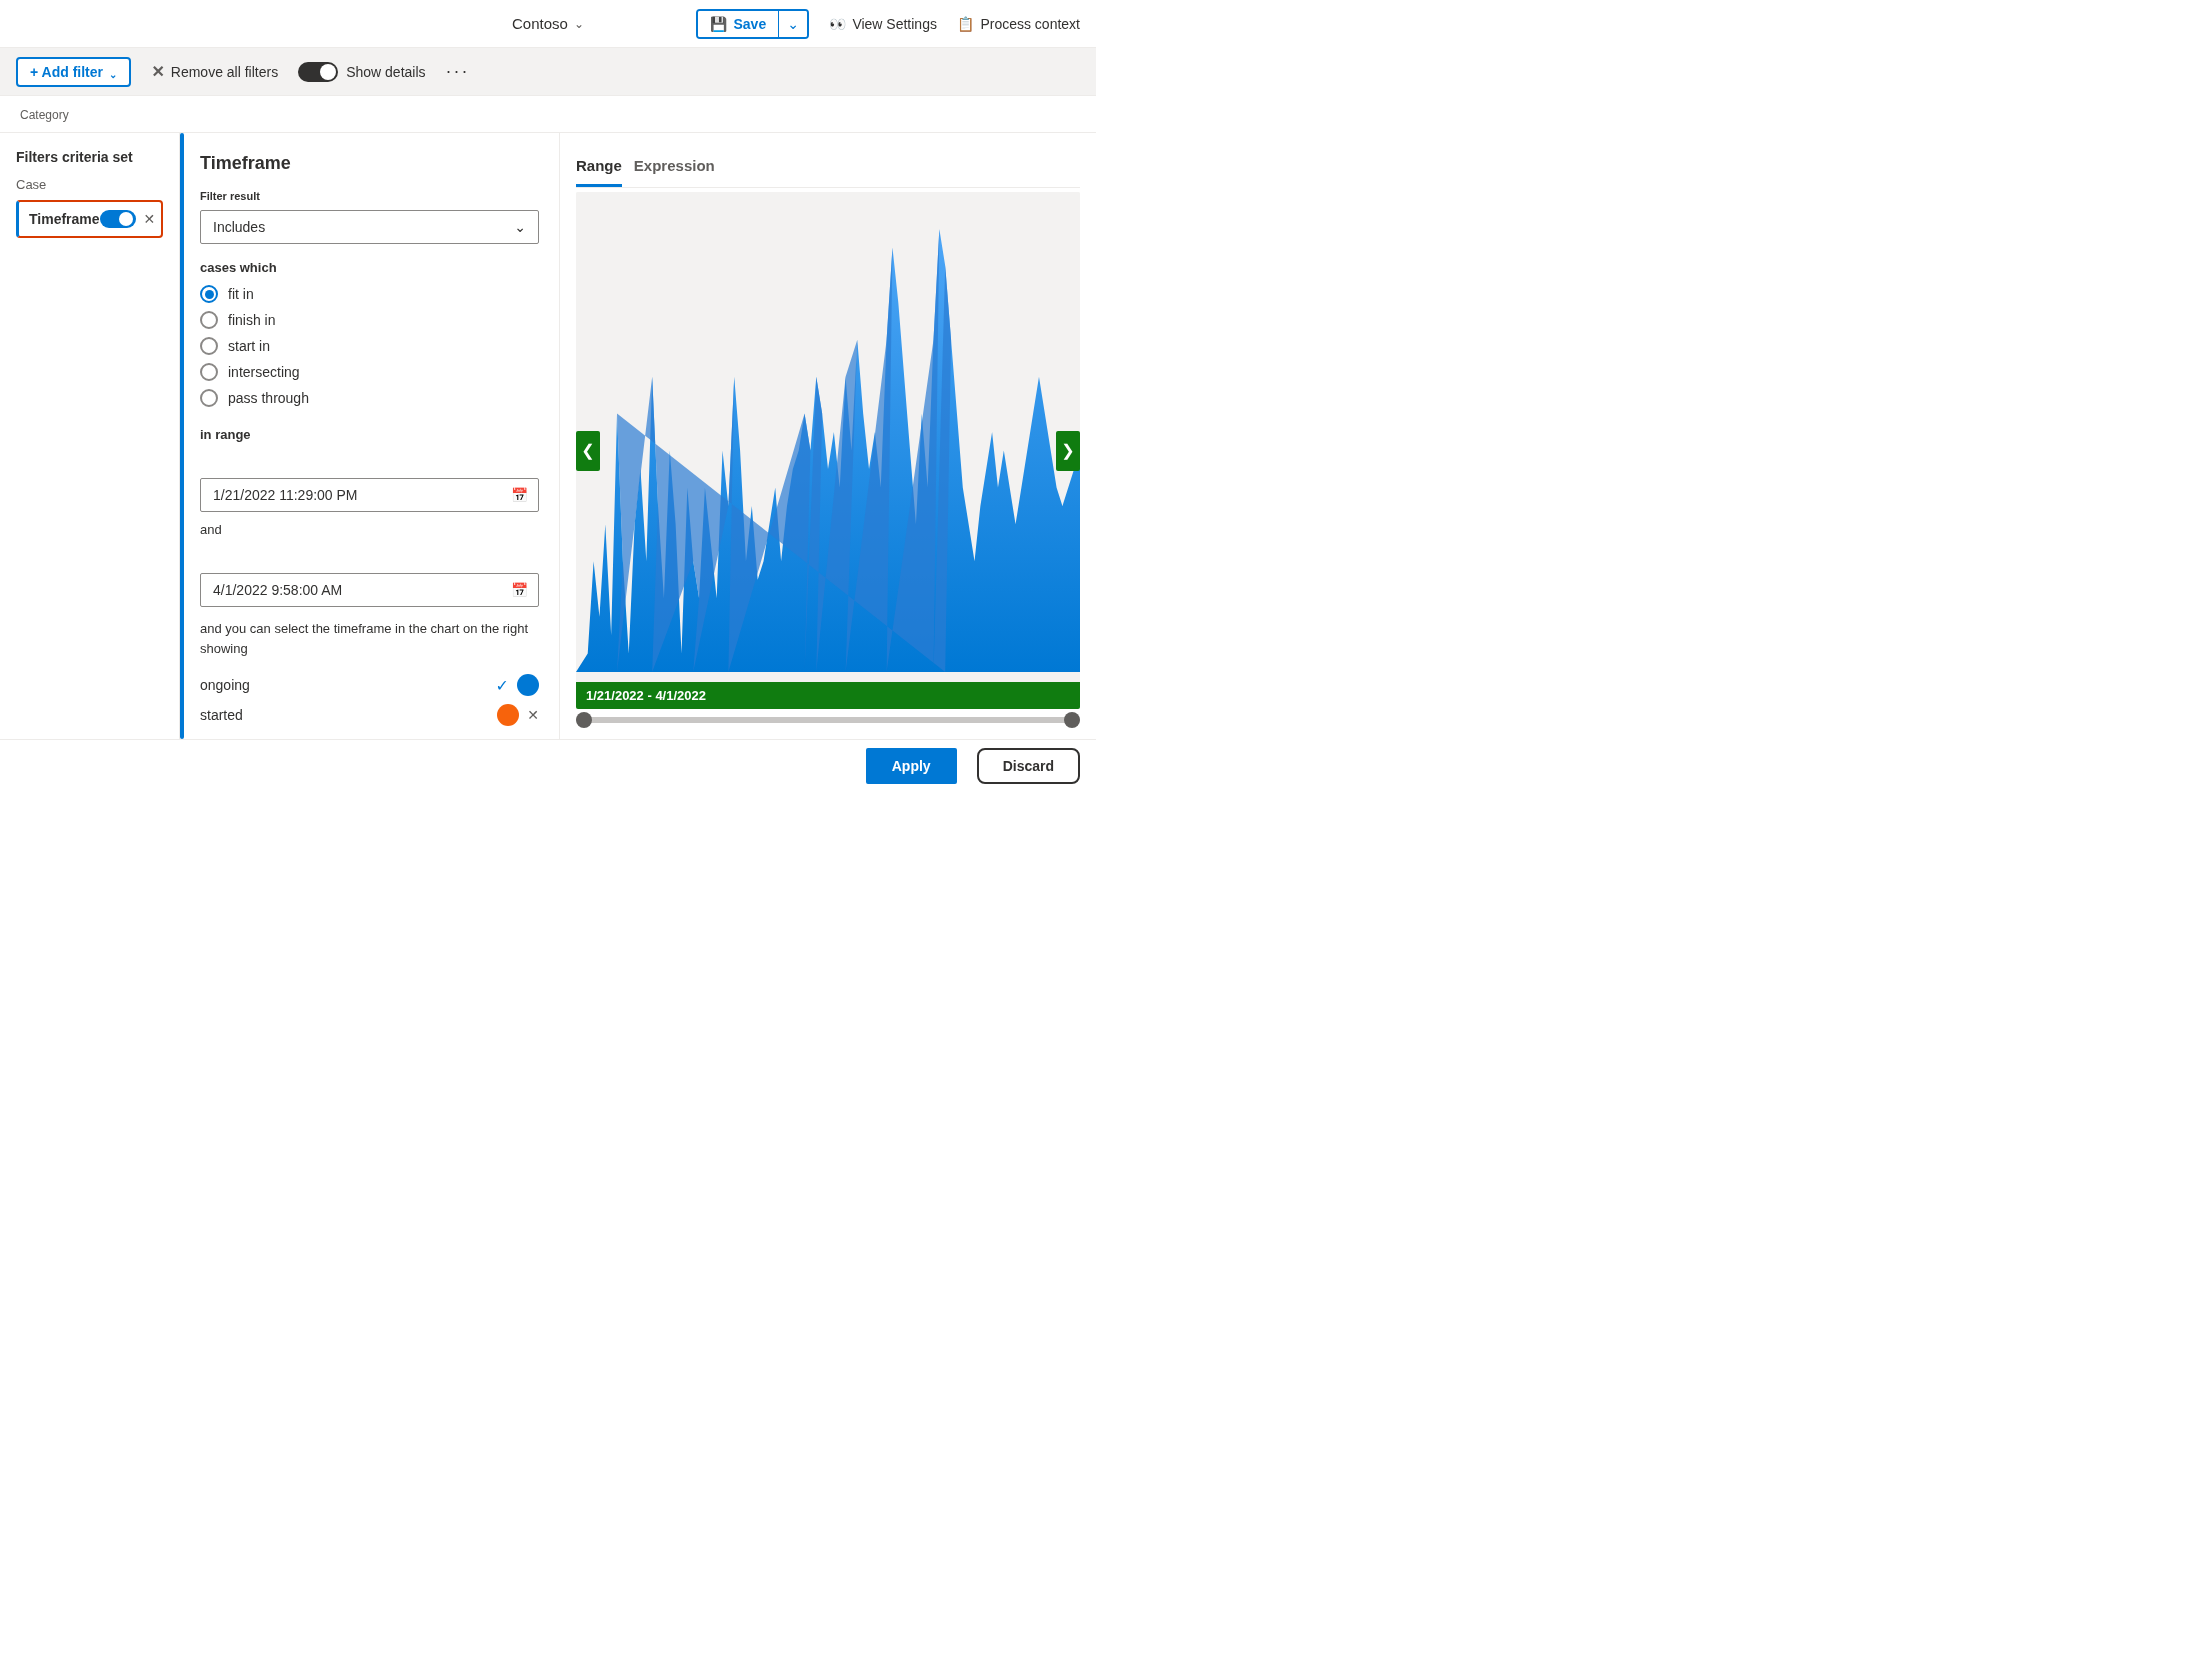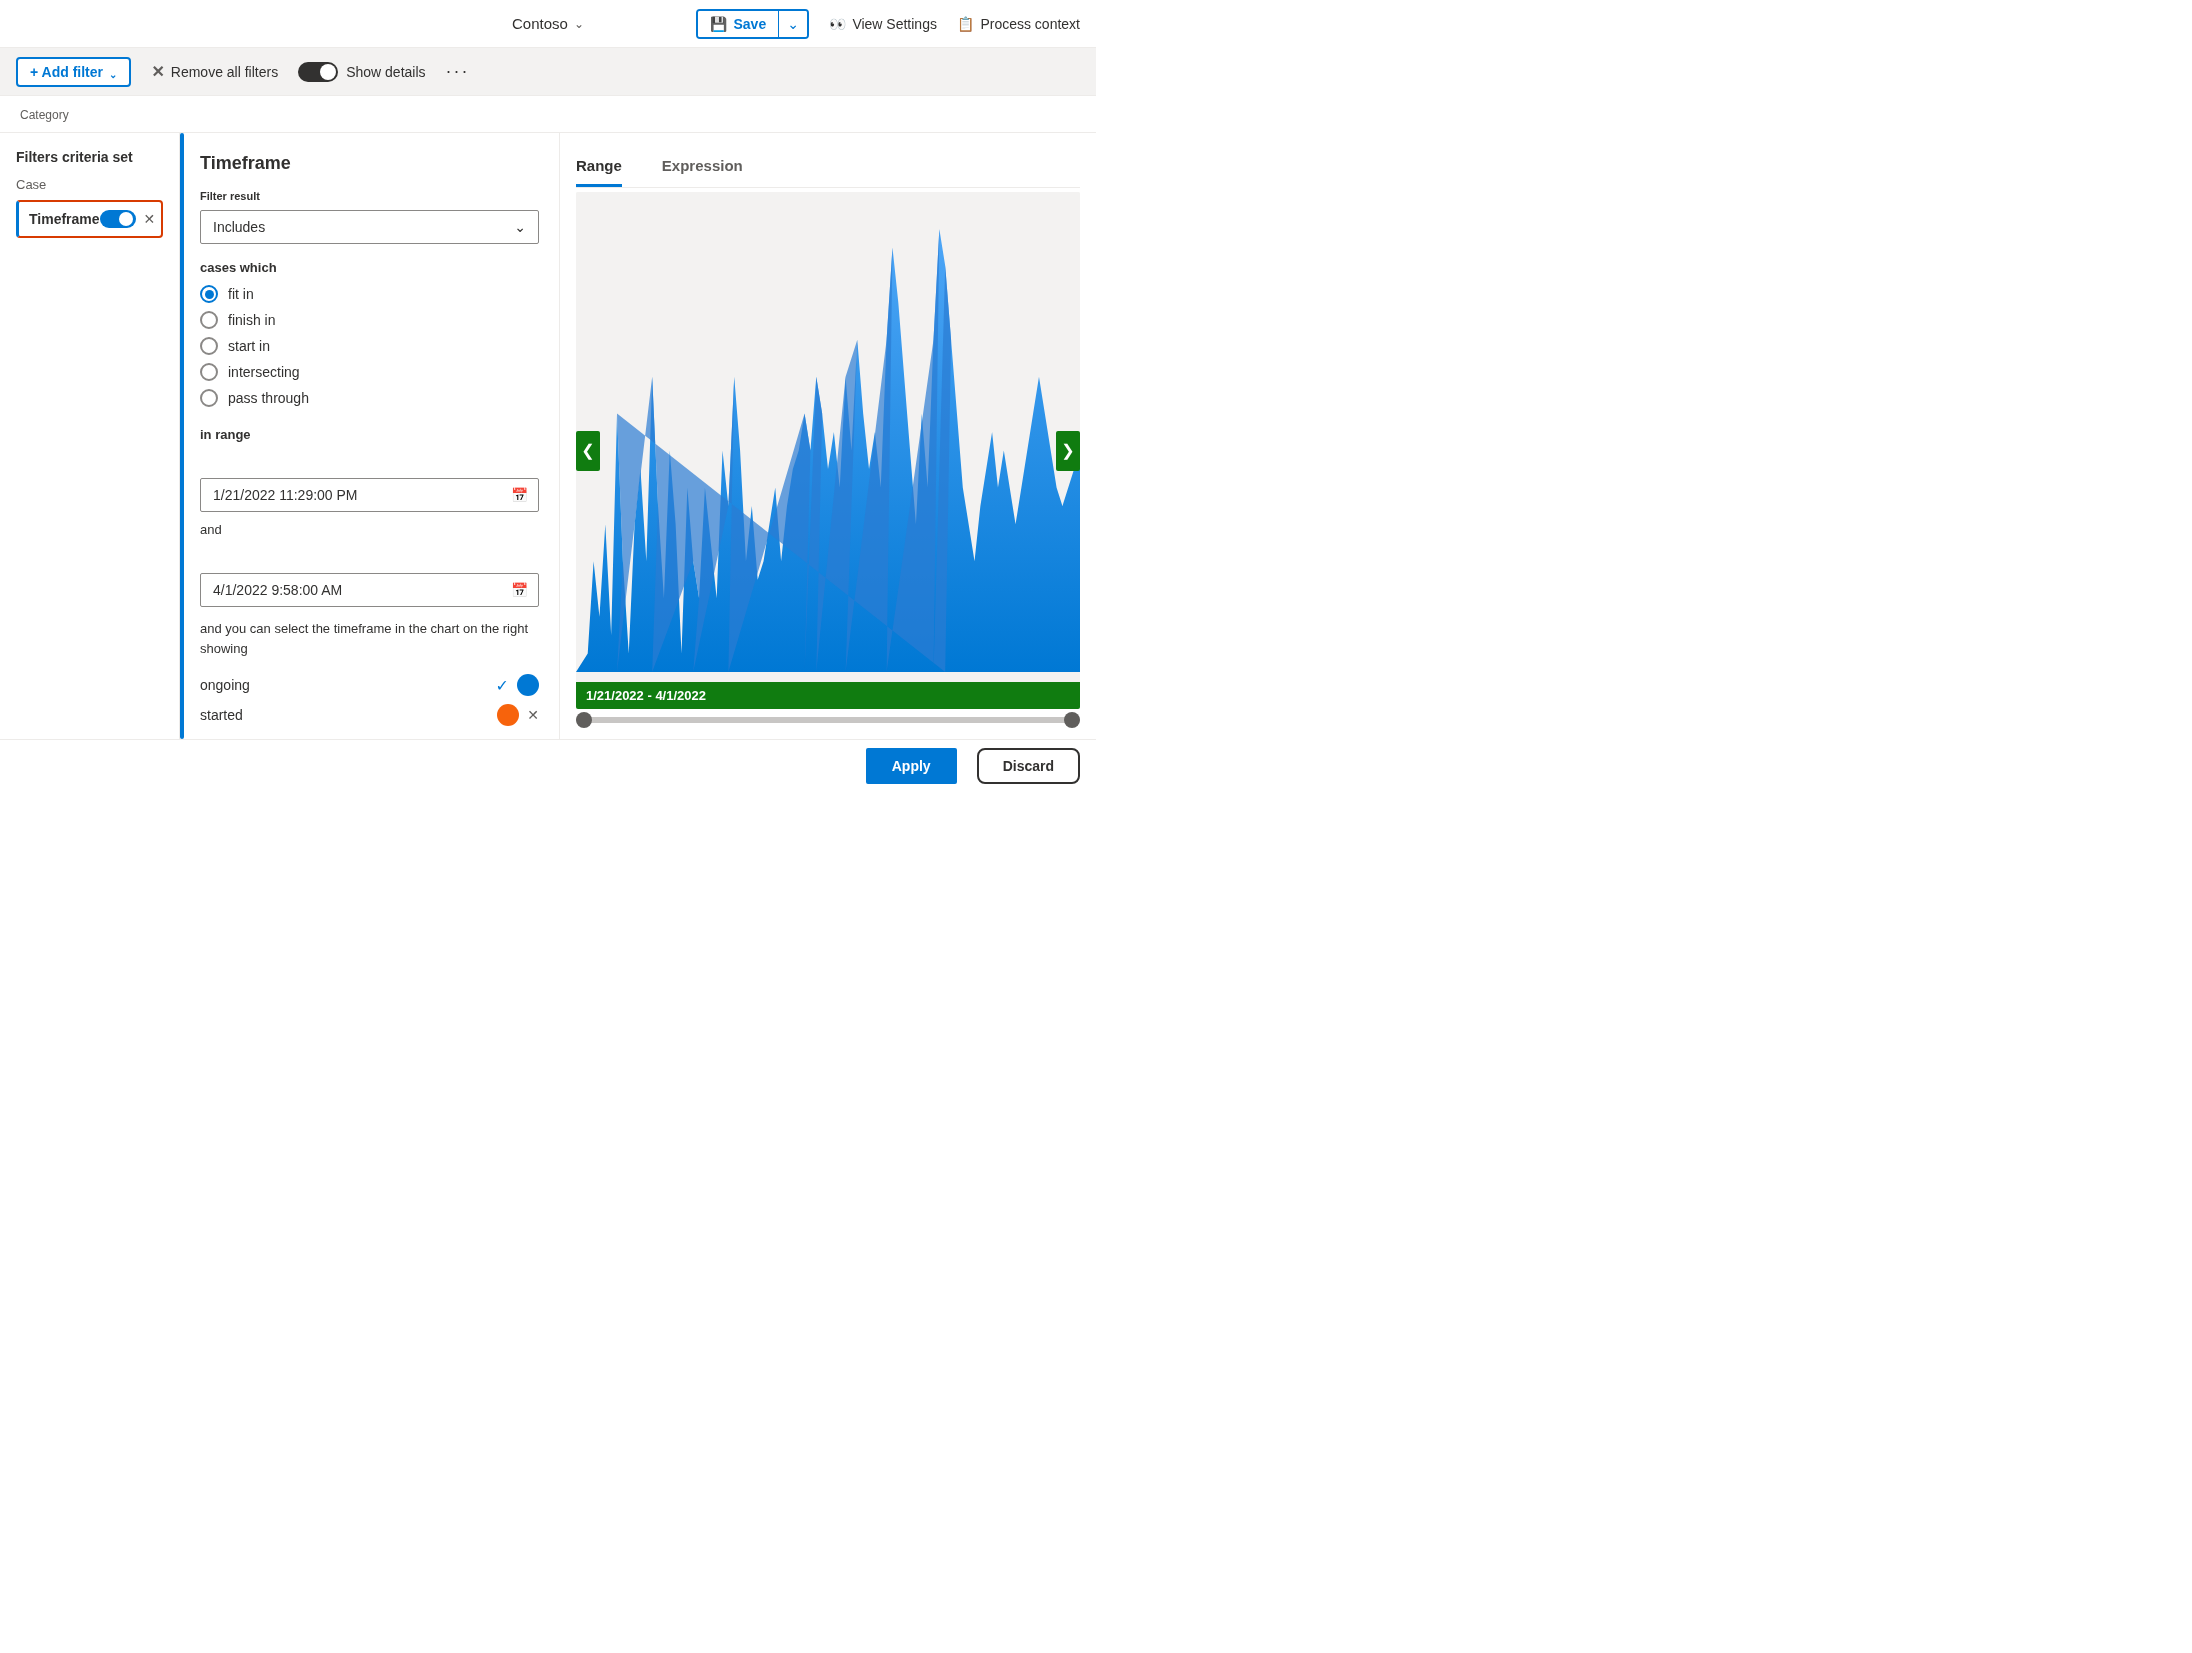--- a/index.html
+++ b/index.html
@@ -96,21 +96,21 @@
     .description-text { font-size: 13px; color: #323130; margin-top: 12px; margin-bottom: 16px; line-height: 1.5; }
     .toggle-row { display: flex; align-items: center; justify-content: space-between; margin-bottom: 8px; }
     .toggle-row-label { font-size: 14px; }
     .toggle-row-controls { display: flex; align-items: center; gap: 8px; }
     .check-icon { color: #0078d4; font-size: 16px; }
     .dot-circle-blue { width: 22px; height: 22px; border-radius: 50%; background: #0078d4; }
     .dot-circle-orange { width: 22px; height: 22px; border-radius: 50%; background: #f7630c; cursor: pointer; }
 
     
     .right-panel { flex: 1; padding: 16px; display: flex; flex-direction: column; }
-    .tabs { display: flex; gap: 40px; margin-bottom: 4px; border-bottom: 1px solid #edebe9; }
+    .tabs { display: flex; gap: 12px; margin-bottom: 4px; border-bottom: 1px solid #edebe9; }
     .tab { padding: 8px 0 10px; cursor: pointer; font-size: 15px; font-weight: 600; color: #605e5c; border-bottom: 3px solid transparent; }
     .tab.active { color: #323130; border-bottom-color: #0078d4; }
     .level-row { display: flex; align-items: center; gap: 8px; margin-bottom: 12px; }
     .level-label { font-size: 14px; font-weight: 600; margin-right: 4px; }
     .level-btn { padding: 6px 14px; border: 1px solid #edebe9; border-radius: 2px; cursor: pointer; font-size: 14px; background: #fff; color: #323130; }
     .level-btn.active { background: #0078d4; color: #fff; border-color: #0078d4; }
     .chart-container { flex: 1; position: relative; background: #f3f2f1; border-radius: 2px; overflow: hidden; }
     .chart-date-range {
       position: absolute; bottom: 0; left: 0; right: 0;
       background: #107c10; color: #fff; font-size: 13px; font-weight: 600; padding: 6px 10px; text-align: left;

